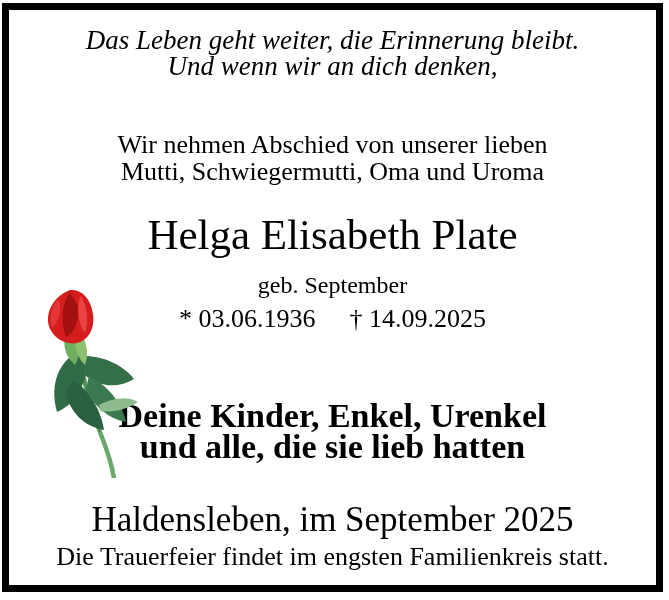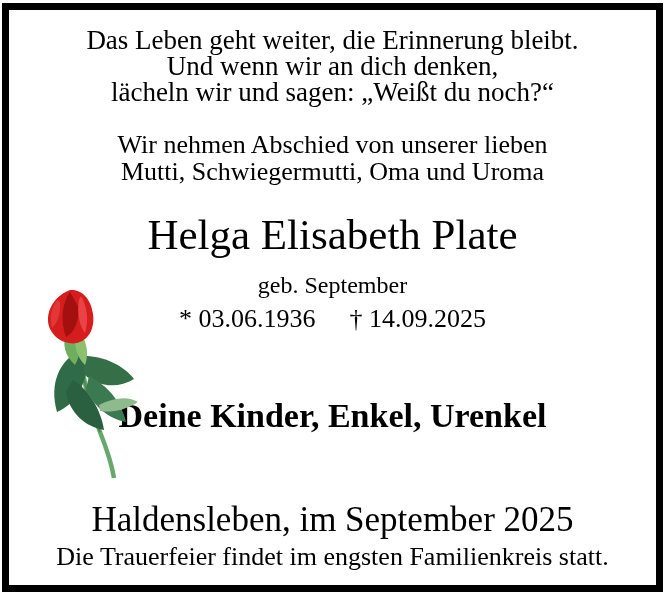--- a/index.html
+++ b/index.html
@@ -24,20 +24,21 @@
   }
   .block {
     position: absolute;
     left: 0;
     width: 100%;
     text-align: center;
     white-space: nowrap;
   }
   .b-epigraph {
     top: 17px;
+    font-style: italic;
     font-size: 27px;
     line-height: 26px;
   }
   .b-intro {
     top: 121px;
     font-size: 26px;
     line-height: 27px;
   }
   .b-name {
     top: 200px;
@@ -86,39 +87,39 @@
   }
 </style>
 </head>
 <body>
 
 <div class="frame">
 
   <div class="block b-epigraph">
     <div>Das Leben geht weiter, die Erinnerung bleibt.</div>
     <div>Und wenn wir an dich denken,</div>
-    <div>lächeln wir und sagen: „Weißt du noch?“</div>
   </div>
 
   <div class="block b-intro">
     <div>Wir nehmen Abschied von unserer lieben</div>
     <div>Mutti, Schwiegermutti, Oma und Uroma</div>
   </div>
 
   <div class="block b-name">Helga Elisabeth Plate</div>
 
   <div class="block b-geb">geb. September</div>
 
   <div class="block b-dates">
     <span class="birth">* 03.06.1936</span><span>† 14.09.2025</span>
   </div>
 
 
   <div class="block b-mourners">
     <div>Deine Kinder, Enkel, Urenkel</div>
+    <div>und alle, die sie lieb hatten</div>
   </div>
 
   <div class="block b-place">Haldensleben, im September 2025</div>
 
   <div class="block b-funeral">Die Trauerfeier findet im engsten Familienkreis statt.</div>
 
   <svg class="rose" viewBox="0 0 112 200" aria-hidden="true">
 
     <path d="M50 62 C 54 96, 61 122, 71 146 C 77 161, 82 174, 85 192" stroke="#69a86b" stroke-width="4.5" fill="none"></path>
     <path d="M50 62 C 54 96, 61 122, 71 146" stroke="#4c8a51" stroke-width="2" fill="none"></path>

